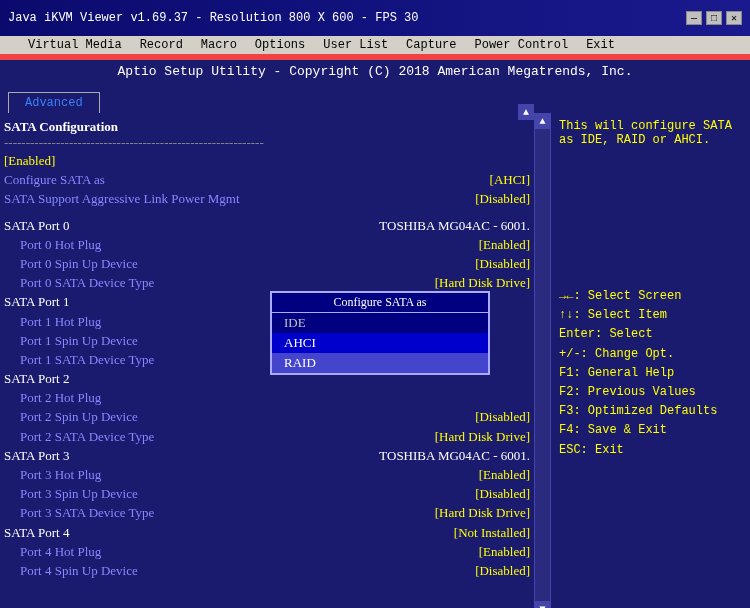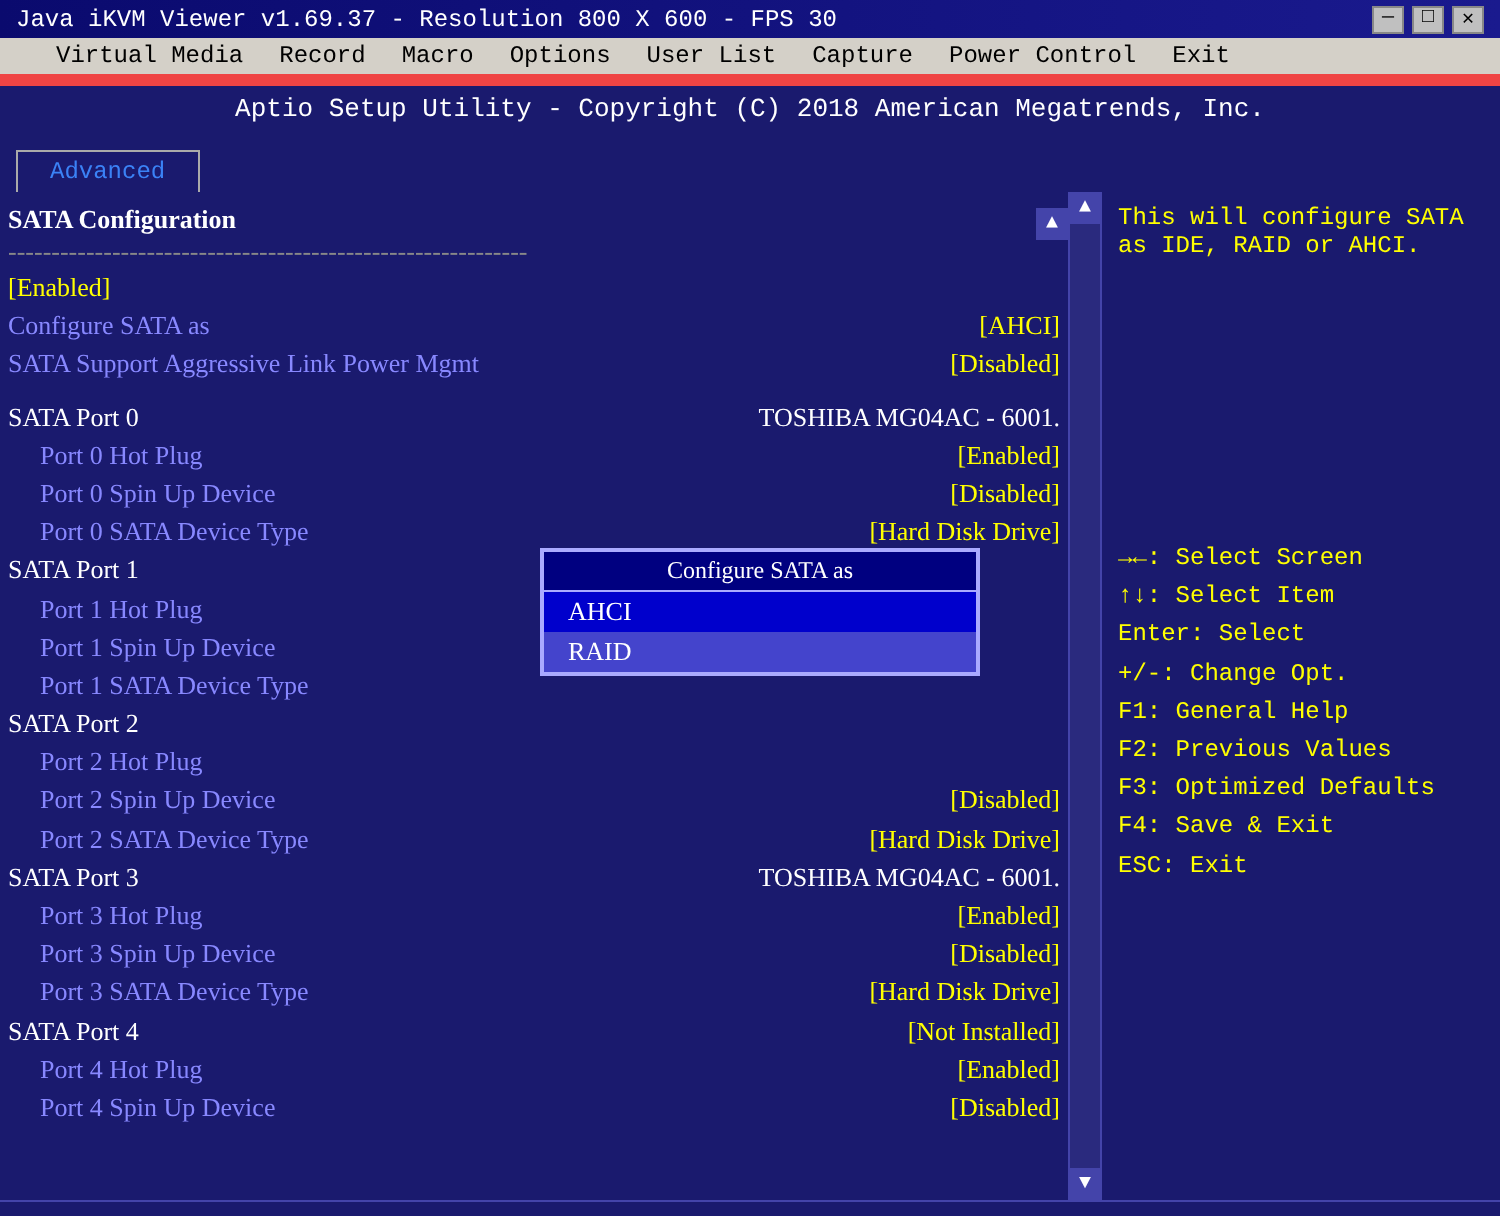--- a/index.html
+++ b/index.html
@@ -13,21 +13,21 @@
     }
 
     
     #title-bar {
       background: linear-gradient(to right, #0a0a6e, #1a1a8e);
       color: white;
       padding: 3px 8px;
       display: flex;
       align-items: center;
       justify-content: space-between;
-      height: 19px;
+      height: 36px;
       font-size: 12px;
     }
     #title-bar-controls {
       display: flex;
       gap: 4px;
     }
     .title-btn {
       width: 16px;
       height: 14px;
       background: #c0c0c0;
@@ -355,20 +355,21 @@
     </div>
     <div class="bios-row">
       <span class="bios-label sub">Port 4 Spin Up Device</span>
       <span class="bios-value">[Disabled]</span>
     </div>
 
     <div id="dropdown-modal">
       <div id="dropdown-title">
         <span>Configure SATA as</span>
       </div>
+      <div class="dropdown-option">IDE</div>
       <div class="dropdown-option selected">AHCI</div>
       <div class="dropdown-option highlighted">RAID</div>
     </div>
   </div>
 
   <div id="scroll-bar">
     <div class="scroll-arrow">▲</div>
     <div class="scroll-track"></div>
     <div class="scroll-arrow">▼</div>
   </div>

